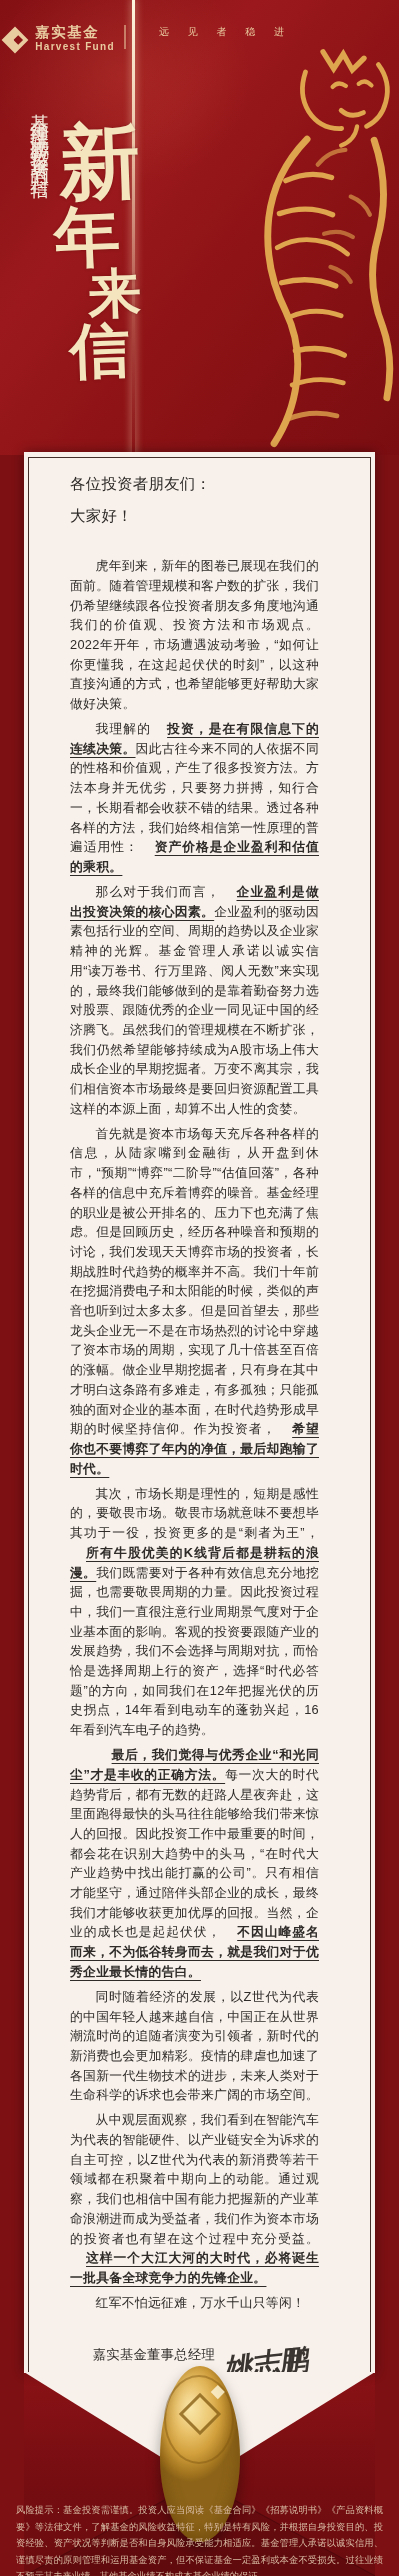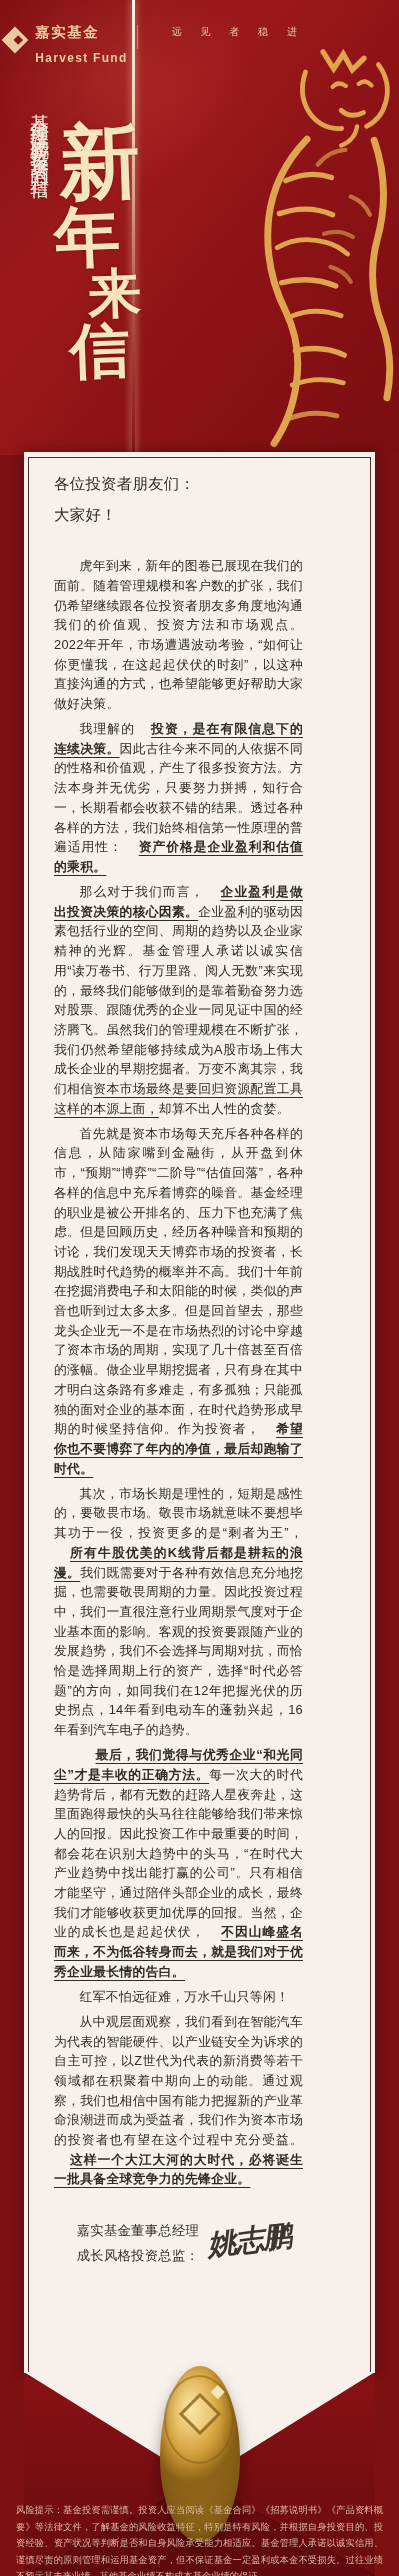--- a/index.html
+++ b/index.html
@@ -20,21 +20,21 @@
   }
   .light-beam{
     position:absolute;left:132px;top:0;width:3.2px;height:455px;
     background:linear-gradient(180deg,#FFF6DF 0%,rgba(255,240,205,.8) 30%,rgba(255,234,192,.25) 70%,rgba(255,234,192,0) 100%);
     box-shadow:0 0 7.4px 2.1px rgba(255,240,200,.30);
   }
   .logo-row{position:absolute;left:0;top:24.5px;display:flex;align-items:flex-start;}
   .logo-mark{width:30px;height:30px;flex:0 0 auto;}
   .logo-text{margin-left:5.3px;color:#E9CBA0;}
   .logo-cn{font-size:14.4px;font-weight:bold;letter-spacing:1.6px;line-height:1.1;}
-  .logo-en{font-size:12px;font-weight:bold;letter-spacing:1.3px;margin-top:11px;}
+  .logo-en{font-size:10px;font-weight:bold;letter-spacing:1.3px;margin-top:1px;}
   .logo-divider{width:1.1px;height:24.5px;background:rgba(233,203,160,.55);margin:0 8.5px 0 9.6px;}
   .tagline{color:#E9CBA0;font-size:10px;letter-spacing:8px;white-space:nowrap;padding-left:25px;}
   .vertical-title{
     position:absolute;left:26.6px;top:99px;height:356px;
     writing-mode:vertical-rl;text-orientation:upright;
     color:#F3EADB;font-size:18.6px;letter-spacing:4.8px;
     font-family:"Liberation Serif","DejaVu Serif",serif;
   }
   .calligraphy{position:absolute;left:54px;top:123px;width:101px;height:282px;transform:rotate(-2deg);}
   .calligraphy span{
@@ -56,30 +56,30 @@
     position:absolute;left:4.3px;right:4.3px;top:4.8px;bottom:0;
     border-top:1.1px solid #43302B;border-left:1.1px solid #43302B;border-right:1.1px solid #43302B;
     pointer-events:none;
   }
   .card-v{
     position:absolute;left:24px;top:2372px;width:351px;height:109px;
     background:#F8F1EB;
     clip-path:polygon(0 0,100% 0,50% 100%);
   }
   .letter{
-    position:absolute;left:0;top:0;width:296px;
+    position:absolute;left:16px;top:0;width:296px;
     padding:23.4px 17px 0 30px;box-sizing:border-box;
     color:#2E2B29;font-size:12.8px;line-height:19.7px;text-align:justify;
     letter-spacing:0.3px;
   }
   .salutation{font-size:15.4px;line-height:1.2;margin:0 0 12.8px 0;}
-  .greeting{font-size:15.4px;line-height:1.2;margin:6px 0 31px 0;font-family:Liberation Mono, monospace;}
+  .greeting{font-size:15.4px;line-height:1.2;margin:6px 0 31px 0;}
   .para{margin:0 0 5.3px 0;text-indent:2em;}
   .bu{font-weight:bold;text-decoration:underline;text-underline-offset:3.7px;text-decoration-thickness:1.1px;margin-left:16px;}
-  .u{text-decoration:underline;text-underline-offset:3.7px;text-decoration-thickness:1.1px;}
+  .u{text-underline-offset:3.7px;text-decoration-thickness:1.1px;}
   .sig-block{display:flex;justify-content:flex-end;align-items:center;margin:30px 12.8px 0 0;}
   .sig-titles{font-size:13.3px;line-height:24.5px;text-align:left;}
   .sig-name{
     font-family:"Liberation Serif","DejaVu Serif",serif;font-style:italic;font-weight:bold;
     font-size:29px;color:#3A3530;transform:rotate(-7deg);margin:-5.3px 0 0 7.4px;
     letter-spacing:-1.1px;
   }
   
   .envelope{
     position:absolute;left:24px;top:2372px;width:351px;height:204px;
@@ -183,22 +183,23 @@
   <div class="letter">
     <p class="salutation">各位投资者朋友们：</p>
     <p class="greeting">大家好！</p>
     <div>
         <p class="para"><span>虎年到来，新年的图卷已展现在我们的面前。随着管理规模和客户数的扩张，我们仍希望继续跟各位投资者朋友多角度地沟通我们的价值观、投资方法和市场观点。2022年开年，市场遭遇波动考验，“如何让你更懂我，在这起起伏伏的时刻”，以这种直接沟通的方式，也希望能够更好帮助大家做好决策。</span></p>
         <p class="para"><span>我理解的</span><span class="bu">投资，是在有限信息下的连续决策。</span><span>因此古往今来不同的人依据不同的性格和价值观，产生了很多投资方法。方法本身并无优劣，只要努力拼搏，知行合一，长期看都会收获不错的结果。透过各种各样的方法，我们始终相信第一性原理的普遍适用性：</span><span class="bu">资产价格是企业盈利和估值的乘积。</span></p>
         <p class="para"><span>那么对于我们而言，</span><span class="bu">企业盈利是做出投资决策的核心因素。</span><span>企业盈利的驱动因素包括行业的空间、周期的趋势以及企业家精神的光辉。基金管理人承诺以诚实信用“读万卷书、行万里路、阅人无数”来实现的，最终我们能够做到的是靠着勤奋努力选对股票、跟随优秀的企业一同见证中国的经济腾飞。虽然我们的管理规模在不断扩张，我们仍然希望能够持续成为A股市场上伟大成长企业的早期挖掘者。万变不离其宗，我们相信</span><span class="u">资本市场最终是要回归资源配置工具这样的本源上面，</span><span>却算不出人性的贪婪。</span></p>
         <p class="para"><span>首先就是资本市场每天充斥各种各样的信息，从陆家嘴到金融街，从开盘到休市，“预期”“博弈”“二阶导”“估值回落”，各种各样的信息中充斥着博弈的噪音。基金经理的职业是被公开排名的、压力下也充满了焦虑。但是回顾历史，经历各种噪音和预期的讨论，我们发现天天博弈市场的投资者，长期战胜时代趋势的概率并不高。我们十年前在挖掘消费电子和太阳能的时候，类似的声音也听到过太多太多。但是回首望去，那些龙头企业无一不是在市场热烈的讨论中穿越了资本市场的周期，实现了几十倍甚至百倍的涨幅。做企业早期挖掘者，只有身在其中才明白这条路有多难走，有多孤独；只能孤独的面对企业的基本面，在时代趋势形成早期的时候坚持信仰。作为投资者，</span><span class="bu">希望你也不要博弈了年内的净值，最后却跑输了时代。</span></p>
         <p class="para"><span>其次，市场长期是理性的，短期是感性的，要敬畏市场。敬畏市场就意味不要想毕其功于一役，投资更多的是“剩者为王”，</span><span class="bu">所有牛股优美的K线背后都是耕耘的浪漫。</span><span>我们既需要对于各种有效信息充分地挖掘，也需要敬畏周期的力量。因此投资过程中，我们一直很注意行业周期景气度对于企业基本面的影响。客观的投资要跟随产业的发展趋势，我们不会选择与周期对抗，而恰恰是选择周期上行的资产，选择“时代必答题”的方向，如同我们在12年把握光伏的历史拐点，14年看到电动车的蓬勃兴起，16年看到汽车电子的趋势。</span></p>
         <p class="para"><span class="bu">最后，我们觉得与优秀企业“和光同尘”才是丰收的正确方法。</span><span>每一次大的时代趋势背后，都有无数的赶路人星夜奔赴，这里面跑得最快的头马往往能够给我们带来惊人的回报。因此投资工作中最重要的时间，都会花在识别大趋势中的头马，“在时代大产业趋势中找出能打赢的公司”。只有相信才能坚守，通过陪伴头部企业的成长，最终我们才能够收获更加优厚的回报。当然，企业的成长也是起起伏伏，</span><span class="bu">不因山峰盛名而来，不为低谷转身而去，就是我们对于优秀企业最长情的告白。</span></p>
+        <p class="para"><span>同时随着经济的发展，以Z世代为代表的中国年轻人越来越自信，中国正在从世界潮流时尚的追随者演变为引领者，新时代的新消费也会更加精彩。疫情的肆虐也加速了各国新一代生物技术的进步，未来人类对于生命科学的诉求也会带来广阔的市场空间。</span></p>
+        <p class="para"><span>从中观层面观察，我们看到在智能汽车为代表的智能硬件、以产业链安全为诉求的自主可控，以Z世代为代表的新消费等若干领域都在积聚着中期向上的动能。通过观察，我们也相信中国有能力把握新的产业革命浪潮进而成为受益者，我们作为资本市场的投资者也有望在这个过程中充分受益。</span><span class="bu">这样一个大江大河的大时代，必将诞生一批具备全球竞争力的先锋企业。</span></p>
         <p class="para"><span>红军不怕远征难，万水千山只等闲！</span></p>
-        <p class="para"><span>从中观层面观察，我们看到在智能汽车为代表的智能硬件、以产业链安全为诉求的自主可控，以Z世代为代表的新消费等若干领域都在积聚着中期向上的动能。通过观察，我们也相信中国有能力把握新的产业革命浪潮进而成为受益者，我们作为资本市场的投资者也有望在这个过程中充分受益。</span><span class="bu">这样一个大江大河的大时代，必将诞生一批具备全球竞争力的先锋企业。</span></p>
       </div>
     <div class="sig-block">
       <div class="sig-titles">
         <div>嘉实基金董事总经理</div>
         <div>成长风格投资总监：</div>
       </div>
       <div class="sig-name">姚志鹏</div>
     </div>
   </div>
 </div>

